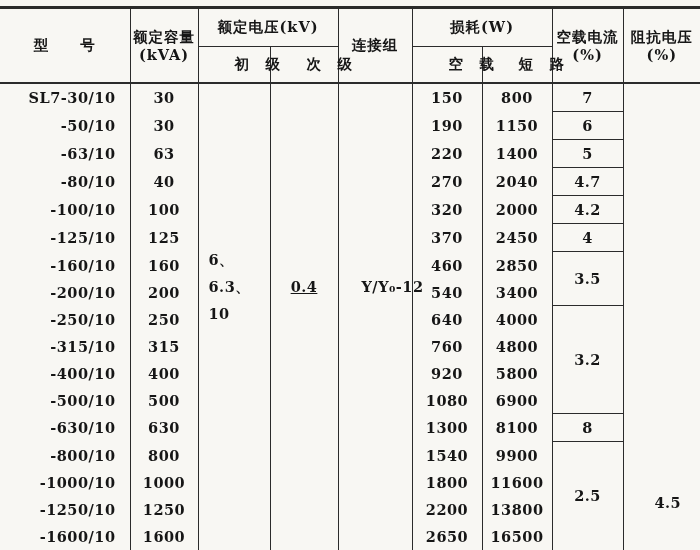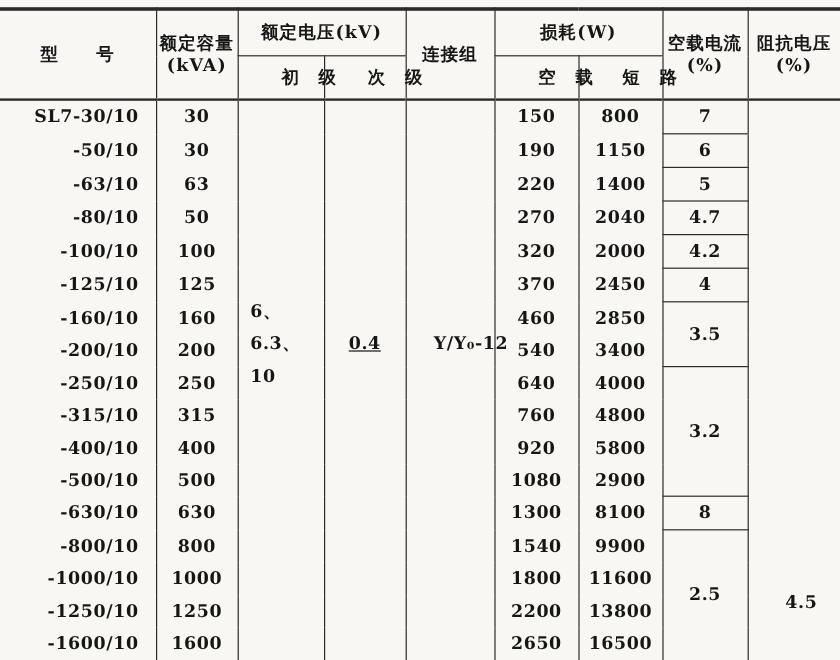--- a/index.html
+++ b/index.html
@@ -124,21 +124,21 @@
     </tr>
     <tr>
       <td class="c-model">-63/10</td>
       <td class="b">63</td>
       <td class="b">220</td>
       <td class="b">1400</td>
       <td class="b sep">5</td>
     </tr>
     <tr>
       <td class="c-model">-80/10</td>
-      <td class="b">50</td>
+      <td class="b">40</td>
       <td class="b">270</td>
       <td class="b">2040</td>
       <td class="b sep">4.7</td>
     </tr>
     <tr>
       <td class="c-model">-100/10</td>
       <td class="b">100</td>
       <td class="b">320</td>
       <td class="b">2000</td>
       <td class="b sep">4.2</td>
@@ -179,21 +179,21 @@
     <tr>
       <td class="c-model">-400/10</td>
       <td class="b">400</td>
       <td class="b">920</td>
       <td class="b">5800</td>
     </tr>
     <tr>
       <td class="c-model">-500/10</td>
       <td class="b">500</td>
       <td class="b">1080</td>
-      <td class="b">2900</td>
+      <td class="b">6900</td>
     </tr>
     <tr>
       <td class="c-model">-630/10</td>
       <td class="b">630</td>
       <td class="b">1300</td>
       <td class="b">8100</td>
       <td class="b sep">8</td>
     </tr>
     <tr>
       <td class="c-model">-800/10</td>

